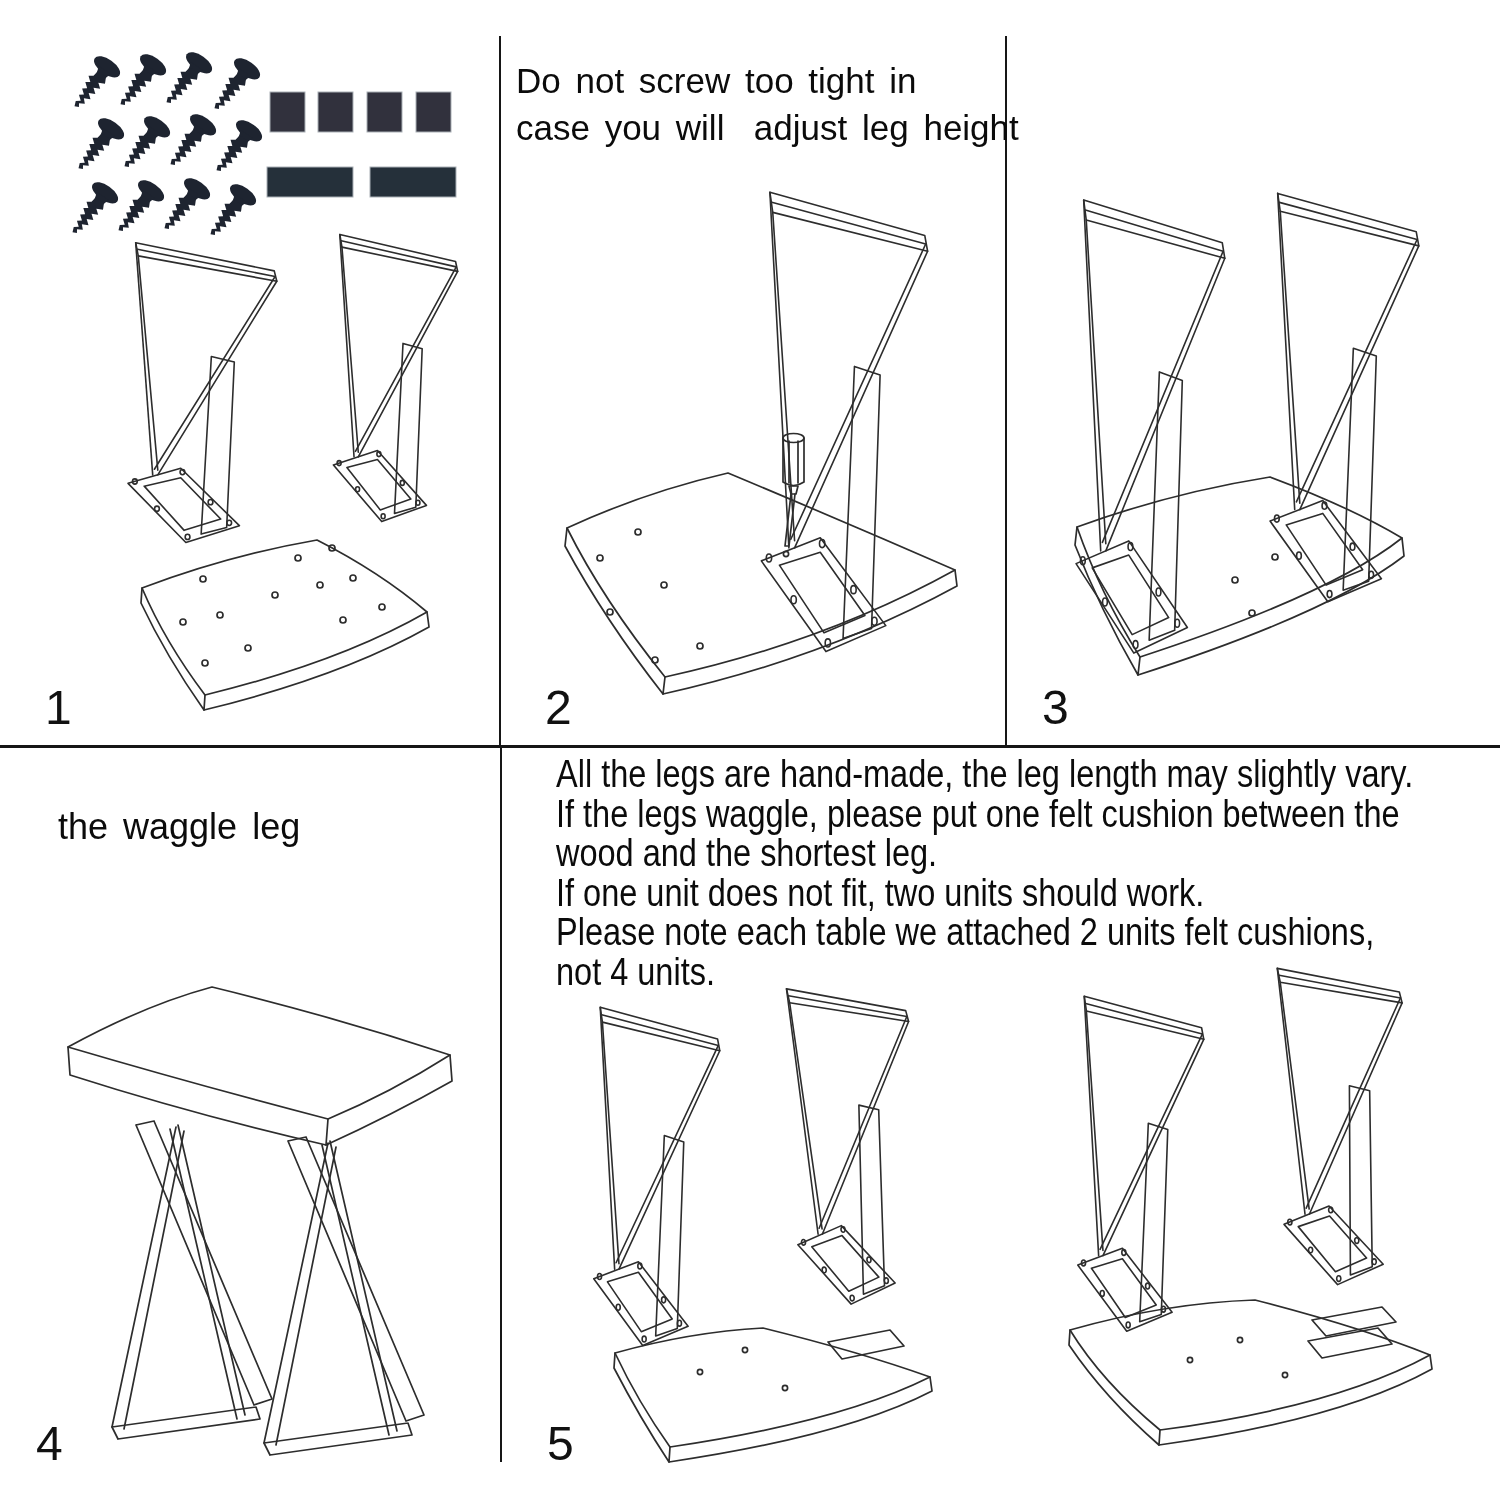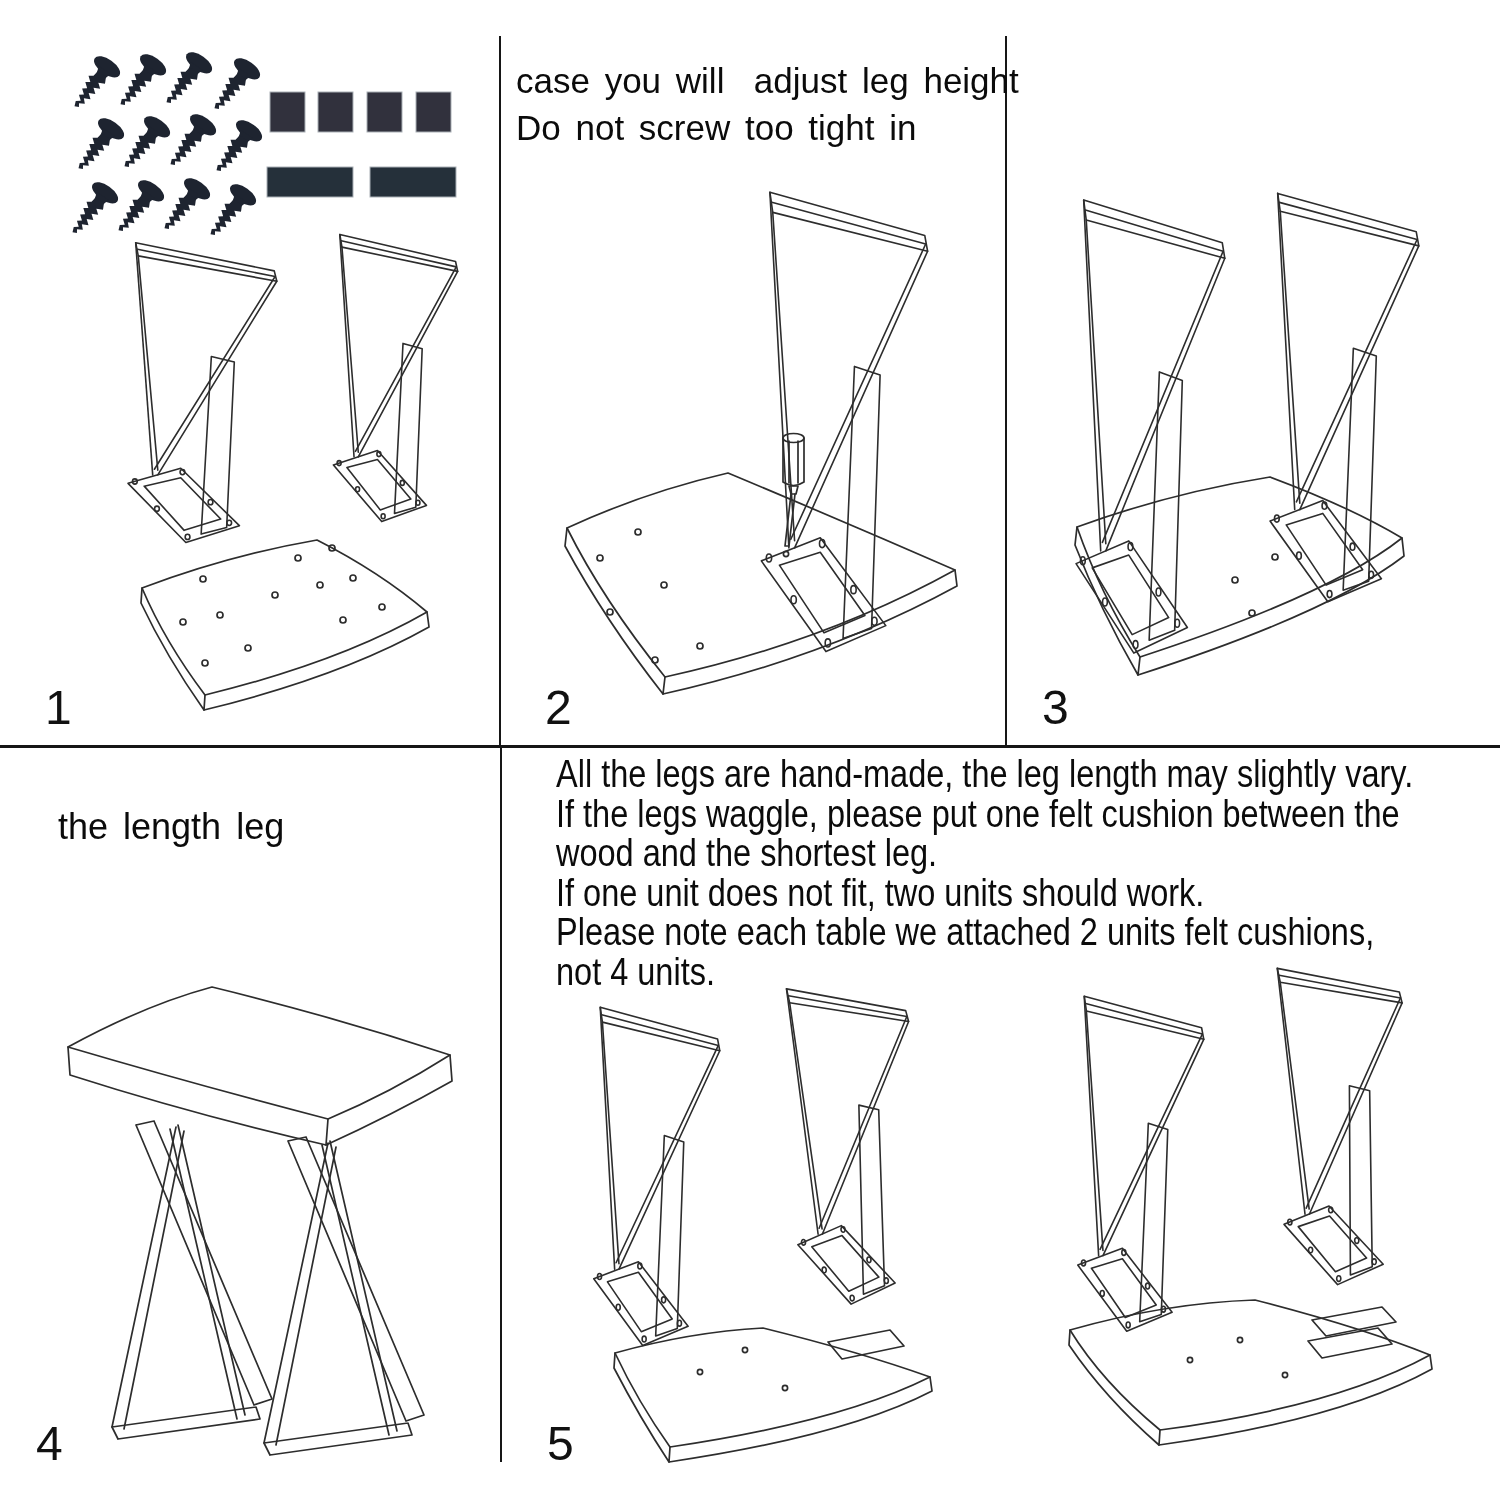--- a/index.html
+++ b/index.html
@@ -131,22 +131,22 @@
       <circle cx="313" cy="528" r="3"></circle>
         <circle cx="342" cy="557" r="3"></circle>
       <circle cx="303" cy="570" r="3"></circle>
         <circle cx="208" cy="598" r="3"></circle>
       <circle cx="165" cy="613" r="3"></circle>
         <circle cx="235" cy="545" r="3"></circle>
     </g>
   </svg>
 
   <div class="caption" style="left:516px;top:57px;">
+    <div>Do not screw too tight in</div>
     <div>case you will  adjust leg height</div>
-    <div>Do not screw too tight in</div>
   </div>
   <div class="panel-num" style="left:545px;top:684px;">2</div>
 
   <svg class="wire" style="left:515px;top:180px;" width="470" height="520" viewBox="0 0 470 520">
 
     <g>
       <path d="M52,348 Q130,312 213,293 Q330,342 440,390 Q310,462 150,497 Q88,420 52,348 Z"></path>
       <path d="M52,348 L50,366 Q90,440 148,514 L150,497"></path>
       <path d="M148,514 Q310,478 442,406 L440,390"></path>
       <circle cx="85" cy="378" r="3"></circle>
@@ -184,21 +184,21 @@
     </g>
     <g transform="translate(28,8) scale(0.85,1.42)">
         <use href="#leg-up"></use>
       </g>
     <g transform="translate(222,2) scale(0.85,1.28)">
         <use href="#leg-up"></use>
       </g>
   </svg>
 
   <div class="caption" style="left:58px;top:800px;line-height:53px;font-size:36px;">
-    <div>the length leg</div>
+    <div>the waggle leg</div>
   </div>
   <div class="panel-num" style="left:36px;top:1420px;">4</div>
 
   <svg class="wire" style="left:30px;top:975px;" width="450" height="480" viewBox="0 0 450 480">
 
     <g>
       <path d="M146,152 L82,452 M154,156 L94,454"></path>
       <path d="M148,150 L215,440 M140,154 L207,444"></path>
       <path d="M106,150 L224,430 M124,146 L242,424 M224,430 L242,424 M106,150 L124,146"></path>
       <path d="M82,452 L226,432 M88,464 L230,444 M82,452 L88,464 M226,432 L230,444"></path>

